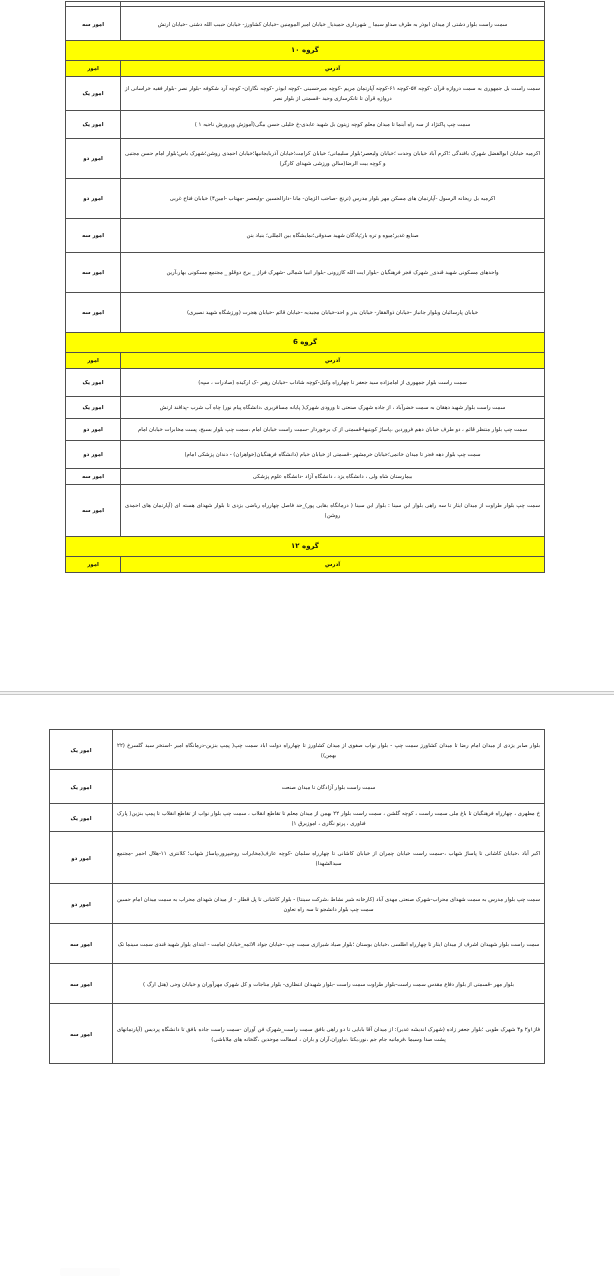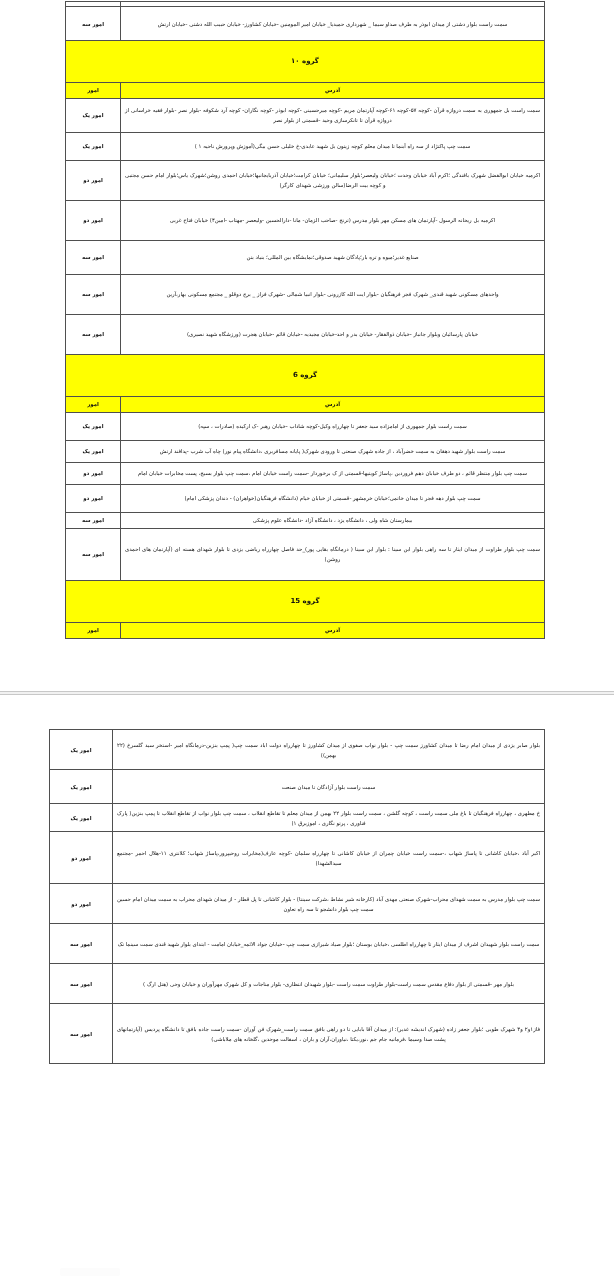--- a/index.html
+++ b/index.html
@@ -71,21 +71,21 @@
     width: 423px;
   }
 
   
   tr.group-row td {
     background: #ffff00;
     text-align: center;
     text-align-last: center;
     font-weight: bold;
     font-size: 7px;
-    padding: 14px 4px;
+    padding: 3px 4px;
     border-color: #4f4f4f;
   }
   tr.header-row td {
     background: #ffff00;
     text-align: center;
     text-align-last: center;
     font-weight: bold;
     font-size: 5.4px;
     padding: 1px 4px;
   }
@@ -197,21 +197,21 @@
           <tr class="h-e">
             <td class="col-addr">بیمارستان شاه ولی ، دانشگاه یزد ، دانشگاه آزاد  -دانشگاه علوم پزشکی</td>
             <td class="col-unit">امور سه</td>
           </tr>
           <tr class="h-d">
             <td class="col-addr">سمت چپ بلوار طراوت از میدان ایثار تا سه راهی بلوار ابن سینا : بلوار ابن سینا ( درمانگاه بقایی پور)_حد فاصل چهارراه ریاضی یزدی تا بلوار شهدای هسته ای (آپارتمان های احمدی روشن)</td>
             <td class="col-unit">امور سه</td>
           </tr>
 
           <tr class="group-row">
-            <td colspan="2">گروه 15</td>
+            <td colspan="2">گروه ۱۲</td>
           </tr>
           <tr class="header-row h-e">
             <td class="col-addr">آدرس</td>
             <td class="col-unit">امور</td>
           </tr>
 
         </tbody>
       </table>
     </div>
   </div>

